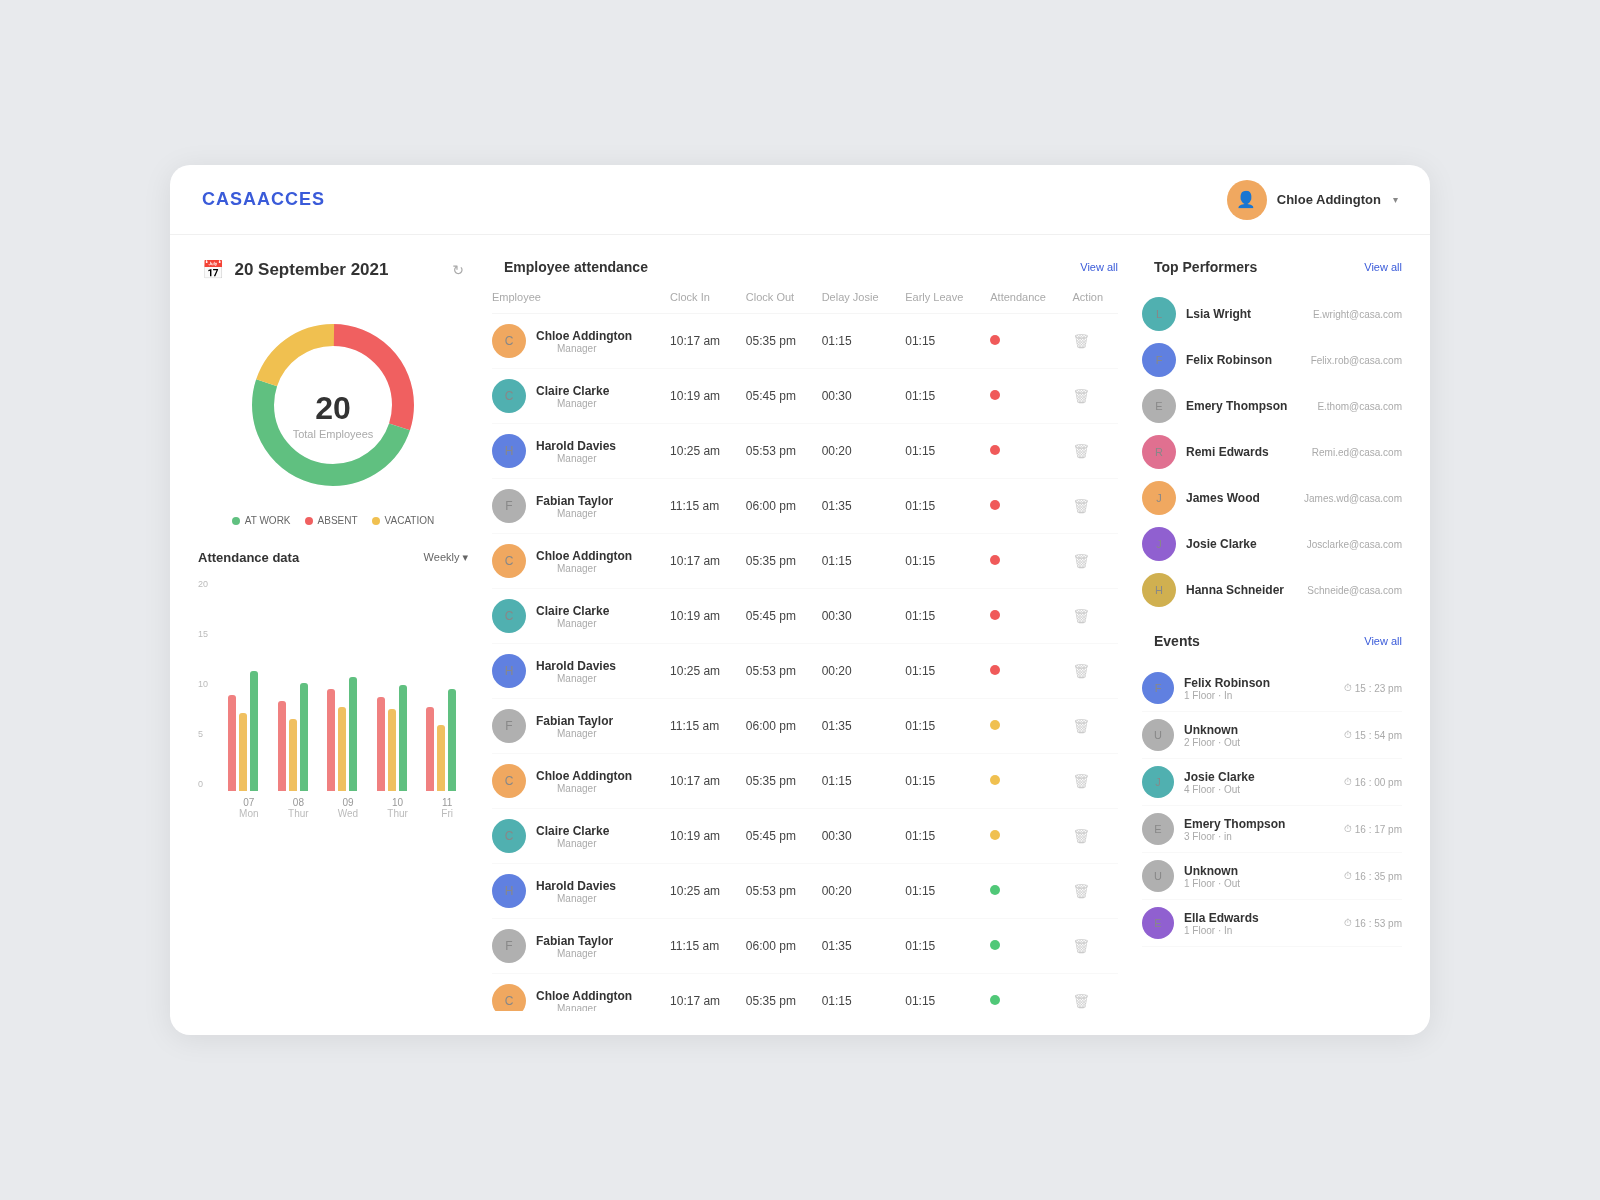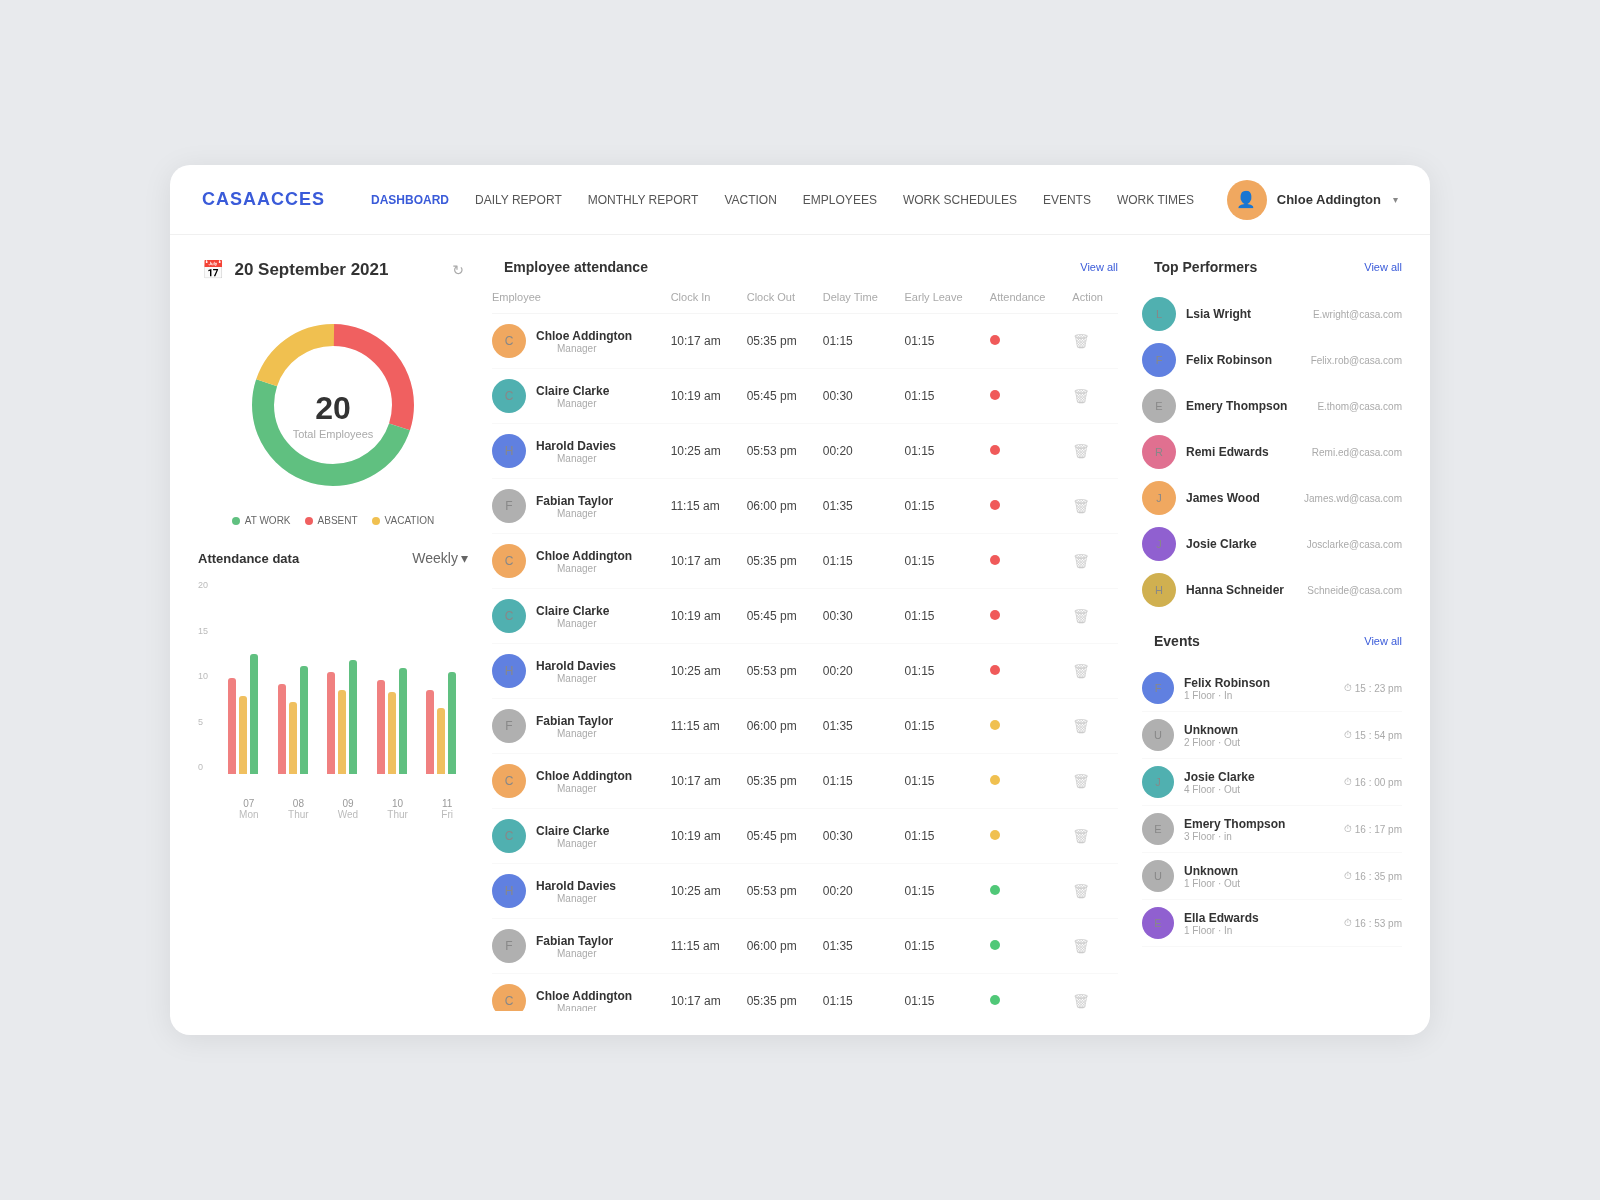--- a/index.html
+++ b/index.html
@@ -159,25 +159,24 @@
       align-items: center;
       justify-content: space-between;
       margin-bottom: 14px;
     }
     .chart-title {
       font-size: 13px;
       font-weight: 600;
       color: #333;
     }
     .weekly-btn {
-      font-size: 14px;
+      font-size: 11px;
       color: #666;
       cursor: pointer;
       display: flex;
-      align-items: center;
       gap: 3px;
     }
     .bar-chart {
       display: flex;
       flex-direction: column;
       height: 240px;
     }
     .bar-area {
       flex: 1;
       display: flex;
@@ -209,21 +208,21 @@
     .bar {
       width: 8px;
       border-radius: 3px 3px 0 0;
     }
     .bar.red { background: #f08080; }
     .bar.yellow { background: #f0c060; }
     .bar.green { background: #60c080; }
     .x-axis {
       display: flex;
       padding-left: 30px;
-      margin-top: 24px;
+      margin-top: 6px;
       gap: 8px;
       align-items: center;
     }
     .x-group {
       flex: 1;
       text-align: center;
     }
     .x-num {
       font-size: 10px;
       color: #999;
@@ -414,31 +413,20 @@
     .table-container::-webkit-scrollbar { width: 4px; }
     .table-container::-webkit-scrollbar-thumb { background: #ddd; border-radius: 2px; }
   </style>
 </head>
 <body>
 
 <div class="card">
 
   <div class="header">
     <div class="logo">CASAACCES</div>
-    <nav class="nav">
-
-    <span class="nav-item active">DASHBOARD</span>
-        <span class="nav-item">DAILY REPORT</span>
-        <span class="nav-item">MONTHLY REPORT</span>
-        <span class="nav-item">VACTION</span>
-        <span class="nav-item">EMPLOYEES</span>
-        <span class="nav-item">WORK SCHEDULES</span>
-        <span class="nav-item">EVENTS</span>
-        <span class="nav-item">WORK TIMES</span>
-      </nav>
     <div class="header-right">
       <div class="avatar-header av-orange">👤</div>
       <span class="user-name-header">Chloe Addington</span>
       <span class="chevron-down">▾</span>
     </div>
   </div>
 
   <div class="main">
 
     <div class="left-panel">
@@ -556,21 +544,21 @@
         <span class="section-title">Employee attendance</span>
         <span class="view-all">View all</span>
       </div>
       <div class="table-container">
         <table>
           <thead>
             <tr id="table-header-row">
                 <th>Employee</th>
                 <th>Clock In</th>
                 <th>Clock Out</th>
-                <th>Delay Time</th>
+                <th>Delay Josie</th>
                 <th>Early Leave</th>
                 <th>Attendance</th>
                 <th>Action</th>
               </tr>
           </thead>
           <tbody id="table-body">
           <tr>
                 <td>
                   <div class="employee-cell">
                     <div class="emp-avatar av-orange">C</div>

